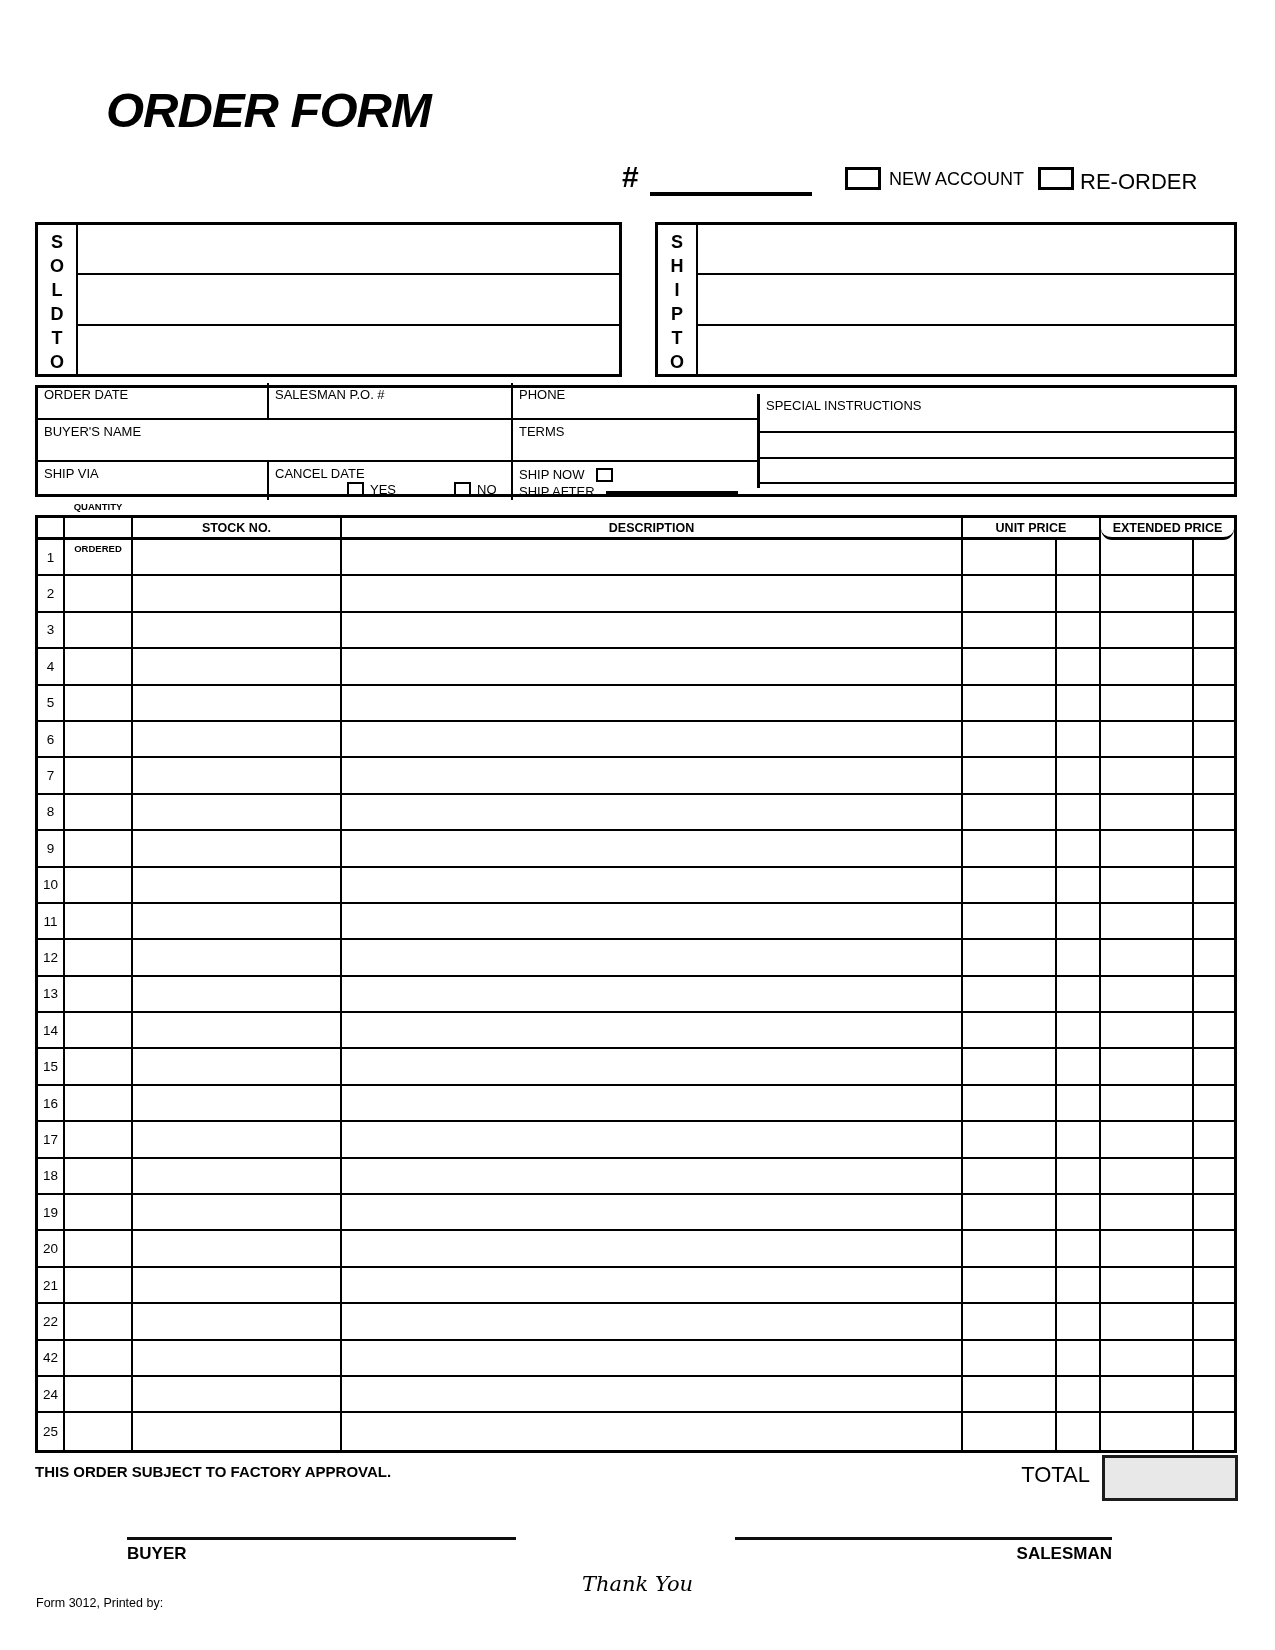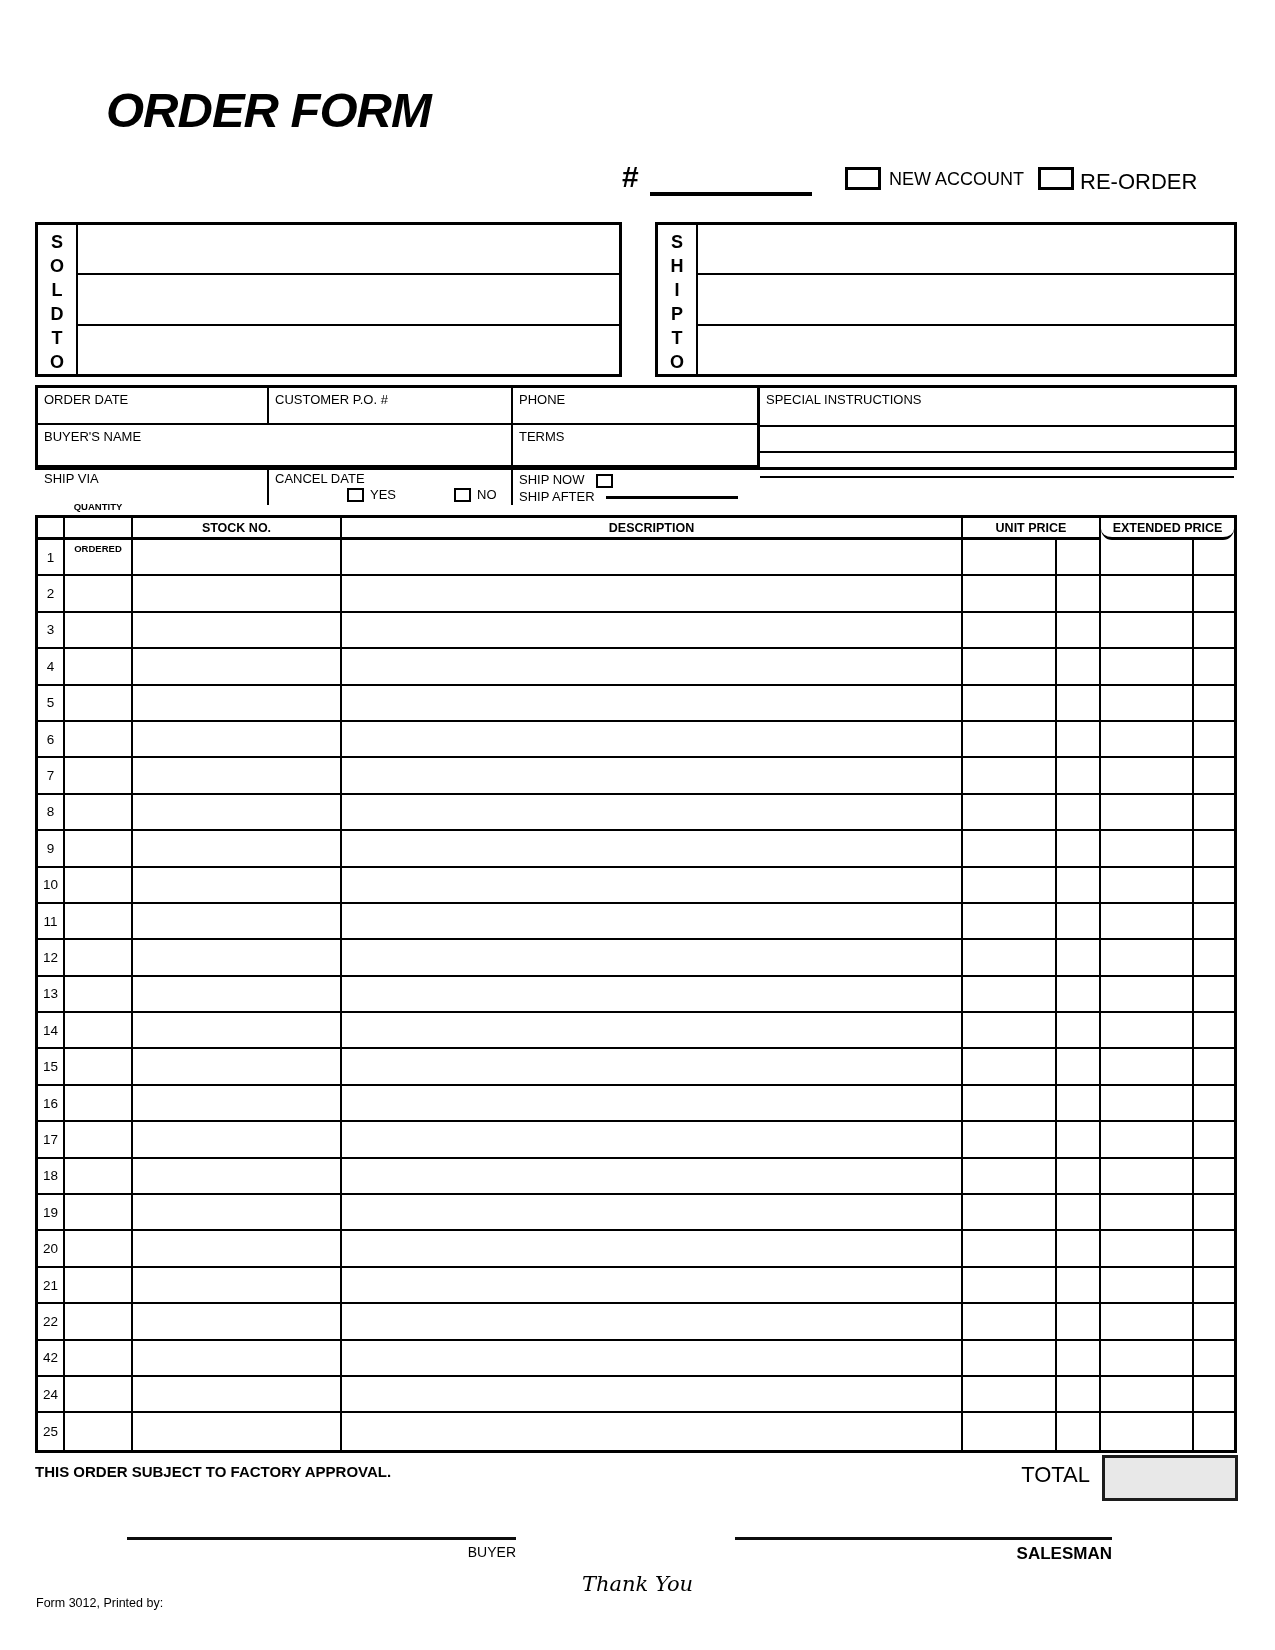--- a/index.html
+++ b/index.html
@@ -26,22 +26,22 @@
   #sold-box{left:35px;top:222px;width:587px;height:155px;}
   #ship-box{left:655px;top:222px;width:582px;height:155px;}
   .letter-col{width:40px;border-right:2px solid #000;display:flex;flex-direction:column;
     align-items:center;padding:5px 0 4px 0;box-sizing:border-box;font-weight:bold;font-size:18px;line-height:24px;}
   .letter-spacer{flex:1;}
   .addr-main{flex:1;display:flex;flex-direction:column;}
   .addr-row{flex:1;border-bottom:2px solid #000;}
   .addr-row:last-child{border-bottom:none;}
 
   
-  #details{left:35px;top:385px;width:1202px;height:85px;border:3px solid #000;
-    box-sizing:border-box;display:flex;font-size:13px;}
+  #details{left:35px;top:385px;width:1202px;height:112px;border:3px solid #000;
+    box-sizing:border-box;display:flex;font-size:13px;align-items:center;}
   #details-left{width:719px;display:grid;grid-template-columns:231px 244px 1fr;
     grid-template-rows:37px 42px 1fr;box-sizing:border-box;}
   #details-right{flex:1;border-left:3px solid #000;display:grid;grid-template-rows:39px 26px 25px 1fr;box-sizing:border-box;}
   .dcell{padding:4px 0 0 6px;box-sizing:border-box;}
   .br{border-right:2px solid #000;}
   .bb{border-bottom:2px solid #000;}
   .span2{grid-column:1 / span 2;}
   .smallcb{display:inline-block;width:13px;height:10px;border:2px solid #000;background:#fff;vertical-align:middle;}
   #cancel-cell{display:flex;flex-direction:column;justify-content:space-between;padding-bottom:3px;}
   #yesno-row{padding-left:72px;display:flex;align-items:center;gap:6px;}
@@ -62,21 +62,21 @@
   .cell.lastcol{border-right:none;}
   .cell.lastrow{border-bottom:none;}
   .rownum{display:flex;align-items:center;justify-content:center;font-size:13.5px;}
 
   
   #approval{left:35px;top:1463px;font-size:15px;font-weight:bold;}
   #total-label{left:975px;top:1462px;width:115px;text-align:right;font-size:22px;font-weight:normal;}
   #total-box{left:1102px;top:1455px;width:130px;height:40px;background:#e8e8e8;border:3px solid #1c1c1c;}
   .sig-line{height:3px;background:#0d0d0d;}
   #buyer-line{left:127px;top:1537px;width:389px;}
-  #buyer-label{left:127px;top:1544px;width:389px;text-align:right;font-size:14px;font-weight:normal;}
+  #buyer-label{left:127px;top:1544px;width:389px;text-align:left;font-size:17px;font-weight:bold;}
   #salesman-line{left:735px;top:1537px;width:377px;}
   #salesman-label{left:735px;top:1544px;width:377px;text-align:right;font-size:17px;font-weight:bold;}
   #thankyou{left:480px;top:1572px;width:315px;text-align:center;font-family:"DejaVu Serif",serif;
     font-style:italic;font-size:21px;}
   #form-note{left:36px;top:1596px;font-size:12.5px;}
 </style>
 </head>
 <body>
 
 <div id="page">
@@ -123,21 +123,21 @@
       <div class="addr-row"></div>
     </div>
   </div>
 
   <div class="abs" id="details">
     <div id="details-left">
       <div class="dcell br bb">
         <span>ORDER DATE</span>
       </div>
       <div class="dcell br bb">
-        <span>CUSTOMER P.O. #</span>
+        <span>SALESMAN P.O. #</span>
       </div>
       <div class="dcell bb">
         <span>PHONE</span>
       </div>
       <div class="dcell br bb span2">
         <span>BUYER'S NAME</span>
       </div>
       <div class="dcell bb">
         <span>TERMS</span>
       </div>

